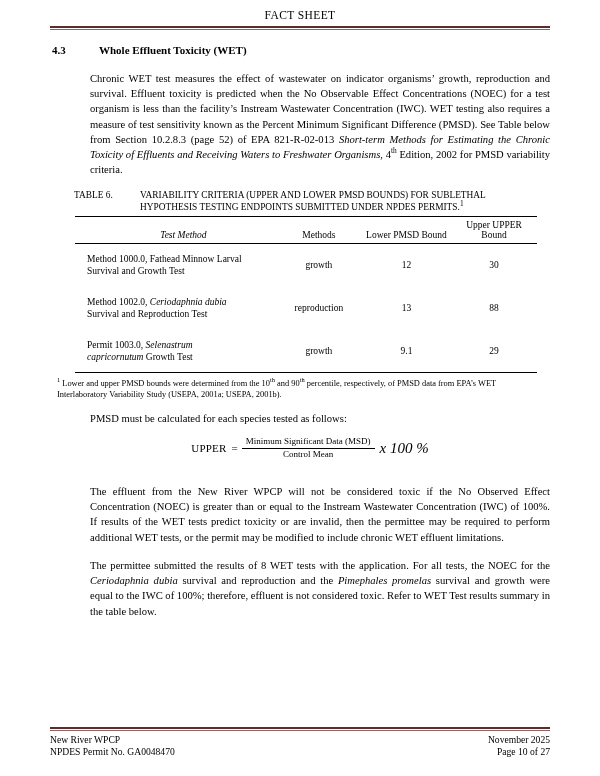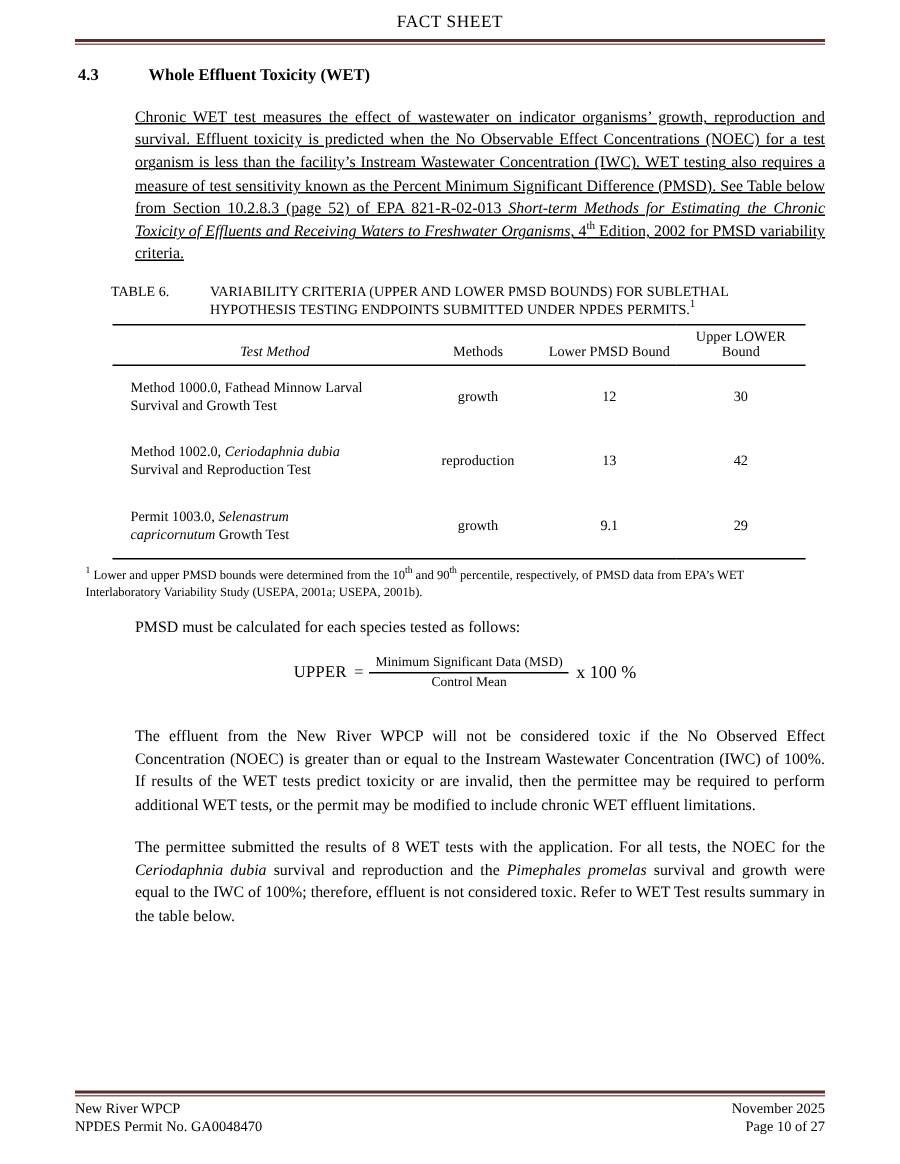--- a/index.html
+++ b/index.html
@@ -60,21 +60,21 @@
 
   
   .body-block {
     position: absolute;
     left: 90px;
     width: 460px;
     font-size: 10.6px;
     line-height: 15.2px;
     text-align: justify;
   }
-  #para-intro { top: 71px; text-decoration: underline; }
+  #para-intro { top: 71px; }
   #para-effluent { top: 484px; }
   #para-permittee { top: 558px; }
   #para-pmsd-lead {
     top: 411px;
     left: 90px;
     width: 460px;
     text-align: left;
   }
   .body-block i { font-style: italic; }
   sup {
@@ -210,22 +210,23 @@
   .f-den {
     border-top: 1.2px solid #000;
     padding: 0.5px 4px 0 4px;
     width: 100%;
     box-sizing: border-box;
     text-align: center;
     white-space: nowrap;
   }
   .f-rhs {
     margin-left: 5px;
-    font-size: 12px;
+    font-size: 15px;
     white-space: nowrap;
+    font-style: italic;
   }
 
   
   .footer {
     position: absolute;
     left: 50px;
     top: 727px;
     width: 500px;
   }
   .footer .rule-maroon {
@@ -268,41 +269,41 @@
     </div>
   </div>
 
   <div class="tbl-wrap">
     <table class="pmsd">
       <thead>
         <tr>
           <th class="col-method col-w-method">Test Method</th>
           <th class="col-w-endpoint">Methods</th>
           <th class="col-w-lower">Lower PMSD Bound</th>
-          <th class="col-w-upper">Upper LOWER Bound</th>
+          <th class="col-w-upper">Upper UPPER Bound</th>
         </tr>
       </thead>
       <tbody>
         <tr class="row-1">
           <td class="col-method">
             <span class="method-cell"><span>Method 1000.0, Fathead Minnow Larval</span><i></i><span></span></span>
             <span class="method-cell"><i></i><span>Survival and Growth Test</span></span>
           </td>
           <td>growth</td>
           <td>12</td>
           <td>30</td>
         </tr>
         <tr class="row-2">
           <td class="col-method">
             <span class="method-cell"><span>Method 1002.0, </span><i>Ceriodaphnia dubia</i><span></span></span>
             <span class="method-cell"><i></i><span>Survival and Reproduction Test</span></span>
           </td>
           <td>reproduction</td>
           <td>13</td>
-          <td>42</td>
+          <td>88</td>
         </tr>
         <tr class="row-3">
           <td class="col-method">
             <span class="method-cell"><span>Permit 1003.0, </span><i>Selenastrum</i><span></span></span>
             <span class="method-cell"><i>capricornutum</i><span> Growth Test</span></span>
           </td>
           <td>growth</td>
           <td>9.1</td>
           <td>29</td>
         </tr>

